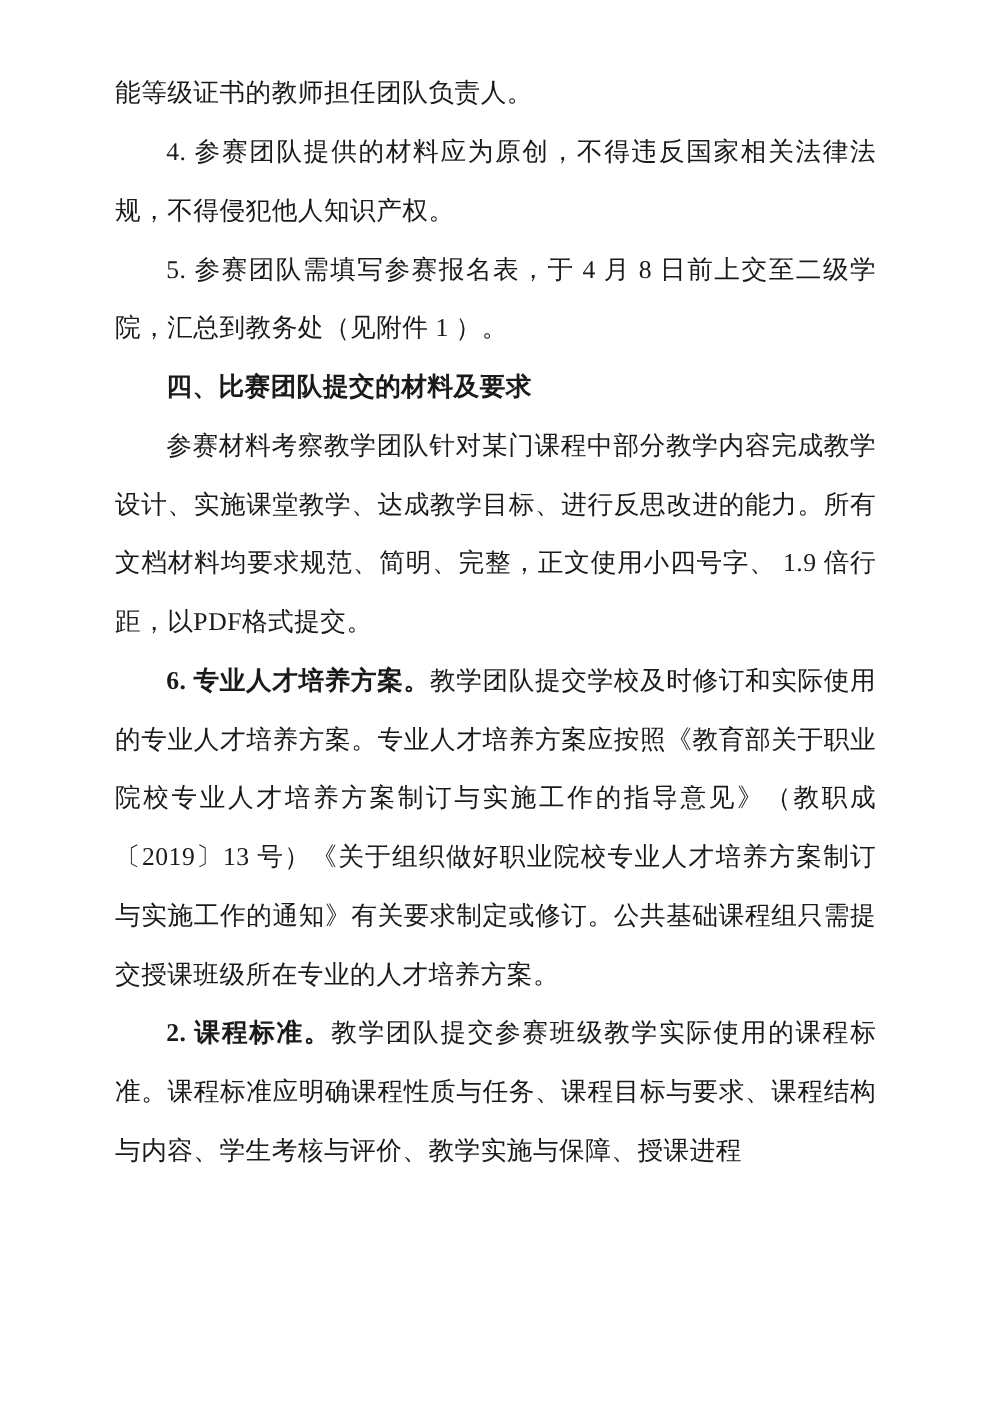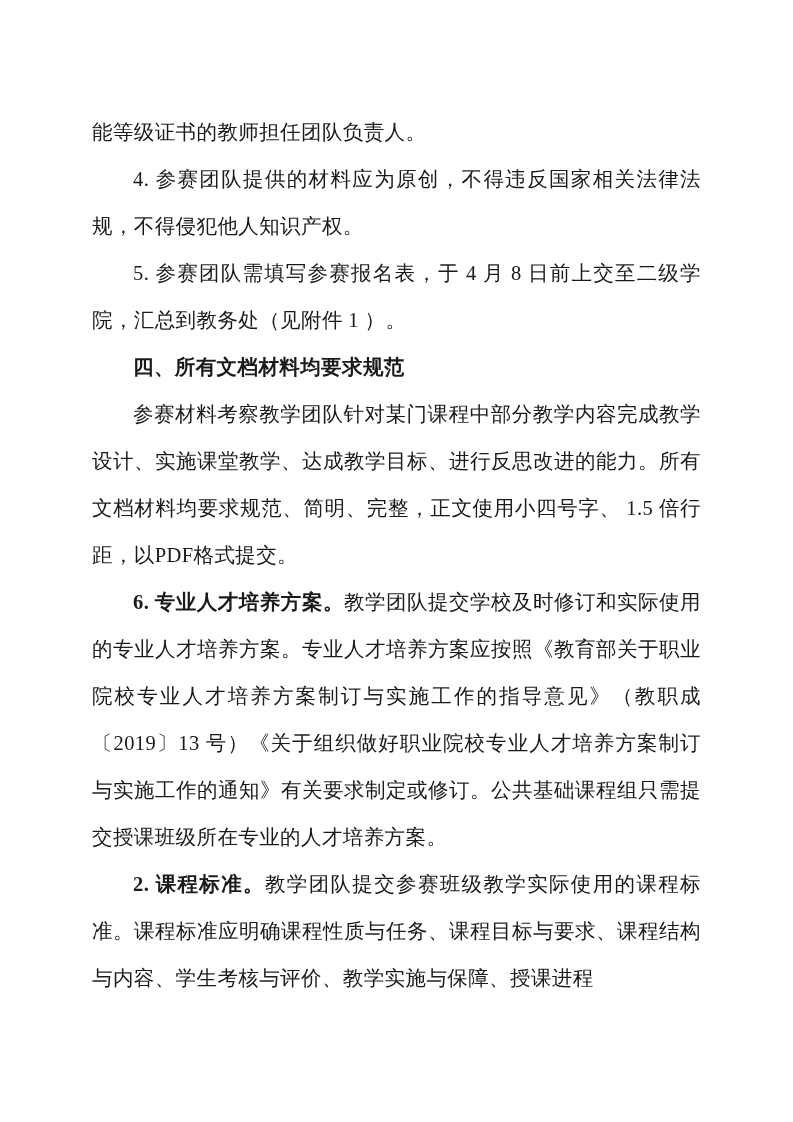--- a/index.html
+++ b/index.html
@@ -6,21 +6,21 @@
     margin: 0;
     padding: 0;
     background: #ffffff;
   }
   .page {
     width: 793px;
     height: 1122px;
     background: #ffffff;
     position: relative;
     box-sizing: border-box;
-    padding: 109px 92px 60px 92px;
+    padding: 52px 92px 60px 92px;
     font-family: "Liberation Serif", "DejaVu Serif", serif;
     color: #1a1a1a;
     overflow: hidden;
   }
   .doc-body {
     font-size: 20.5px;
     line-height: 47px;
     letter-spacing: 0.4px;
     text-align: justify;
     text-justify: inter-ideograph;
@@ -49,22 +49,22 @@
 <div class="page">
   <div class="doc-body">
 
     <p class="para-noindent">能等级证书的教师担任团队负责人。</p>
 
 
     <p class="para">4. 参赛团队提供的材料应为原创，不得违反国家相关法律法规，不得侵犯他人知识产权。</p>
 
     <p class="para">5. 参赛团队需填写参赛报名表，于 4 月 8 日前上交至二级学院，汇总到教务处（见附件 1 ）。</p>
 
-    <p class="heading">四、所有文档材料均要求规范</p>
+    <p class="heading">四、比赛团队提交的材料及要求</p>
 
-    <p class="para">参赛材料考察教学团队针对某门课程中部分教学内容完成教学设计、实施课堂教学、达成教学目标、进行反思改进的能力。所有文档材料均要求规范、简明、完整，正文使用小四号字、 1.5 倍行距，以PDF格式提交。</p>
+    <p class="para">参赛材料考察教学团队针对某门课程中部分教学内容完成教学设计、实施课堂教学、达成教学目标、进行反思改进的能力。所有文档材料均要求规范、简明、完整，正文使用小四号字、 1.9 倍行距，以PDF格式提交。</p>
 
     <p class="para"><span class="lead-bold">6. 专业人才培养方案。</span><span>教学团队提交学校及时修订和实际使用的专业人才培养方案。专业人才培养方案应按照《教育部关于职业院校专业人才培养方案制订与实施工作的指导意见》（教职成〔2019〕13 号）《关于组织做好职业院校专业人才培养方案制订与实施工作的通知》有关要求制定或修订。公共基础课程组只需提交授课班级所在专业的人才培养方案。</span></p>
 
     <p class="para"><span class="lead-bold">2. 课程标准。</span><span>教学团队提交参赛班级教学实际使用的课程标准。课程标准应明确课程性质与任务、课程目标与要求、课程结构与内容、学生考核与评价、教学实施与保障、授课进程</span></p>
 
   </div>
 </div>
 
 </body></html>

